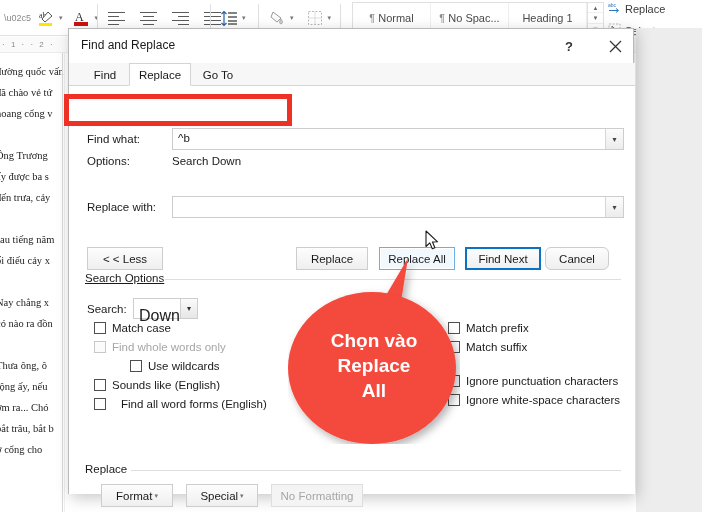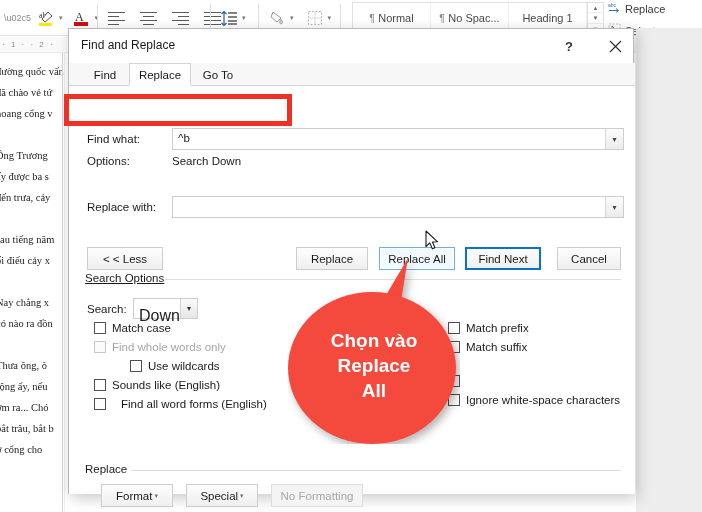--- a/index.html
+++ b/index.html
@@ -346,21 +346,21 @@
     </div>
     <div class="btn" style="left:227px;top:161px;width:72px;">
       <span>Replace</span>
     </div>
     <div class="btn hover" style="left:310px;top:161px;width:76px;">
       <span>Replace All</span>
     </div>
     <div class="btn focus" style="left:396px;top:161px;width:76px;">
       <span>Find Next</span>
     </div>
-    <div class="btn" style="left:488px;top:161px;width:64px;">
+    <div class="btn" style="left:476px;top:161px;width:64px;border-radius:6px;">
       <span>Cancel</span>
     </div>
 
     <div class="grp-label" style="left:16px;top:186px;text-decoration:underline;">Search Options</div>
     <div class="grp-line" style="left:96px;top:193px;width:456px;"></div>
 
     <div class="lbl" style="left:18px;top:217px;">Search:</div>
     <div class="sel" style="left:64px;top:212px;width:65px;">
       <span class="val">Down</span>
       <span class="arrow">▾</span>
@@ -390,20 +390,21 @@
     <div class="cb" style="left:379px;top:236px;">
       <span class="box"></span>
       <span>Match prefix</span>
     </div>
     <div class="cb" style="left:379px;top:255px;">
       <span class="box"></span>
       <span>Match suffix</span>
     </div>
     <div class="cb" style="left:379px;top:289px;">
       <span class="box"></span>
+      <span>Ignore punctuation characters</span>
     </div>
     <div class="cb" style="left:379px;top:308px;">
       <span class="box"></span>
       <span>Ignore white-space characters</span>
     </div>
 
     <div class="grp-label" style="left:16px;top:377px;">Replace</div>
     <div class="grp-line" style="left:62px;top:384px;width:490px;"></div>
 
     <div class="btn" style="left:32px;top:398px;width:72px;">

